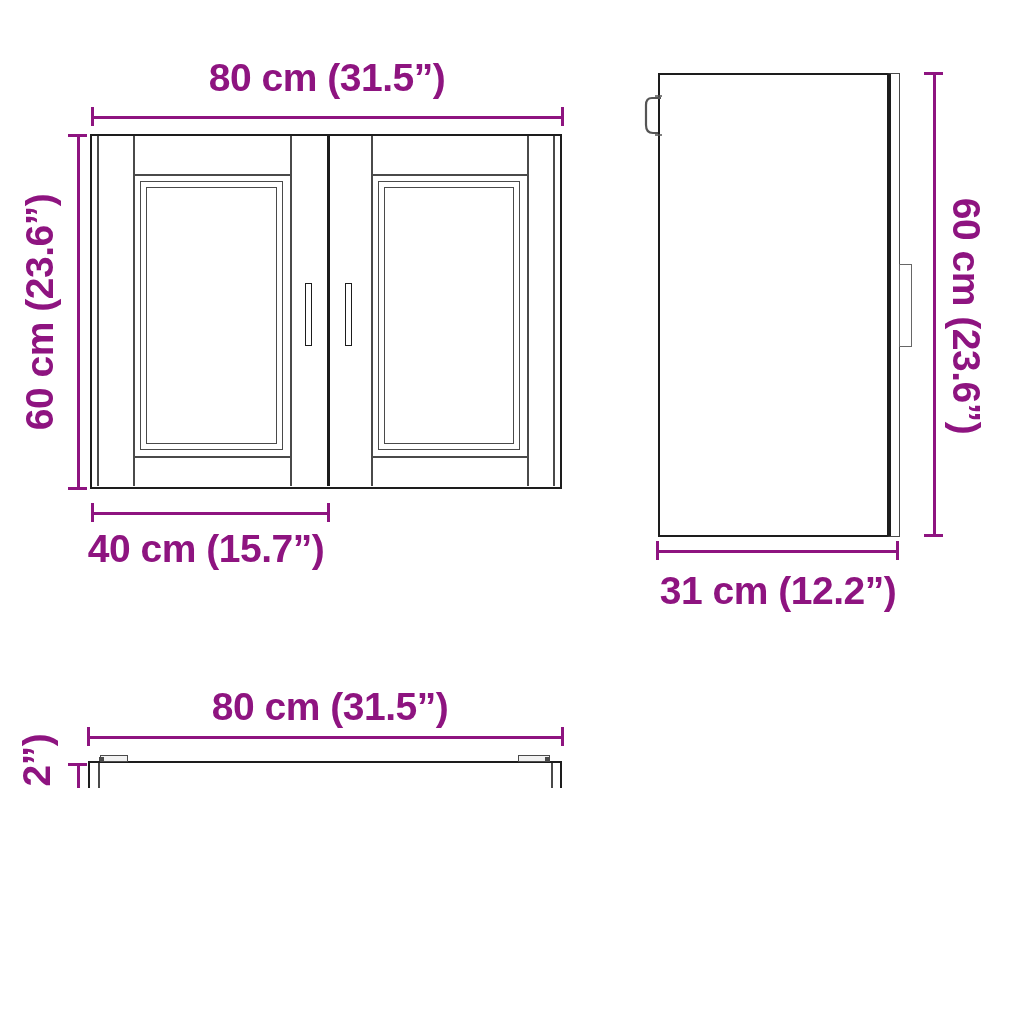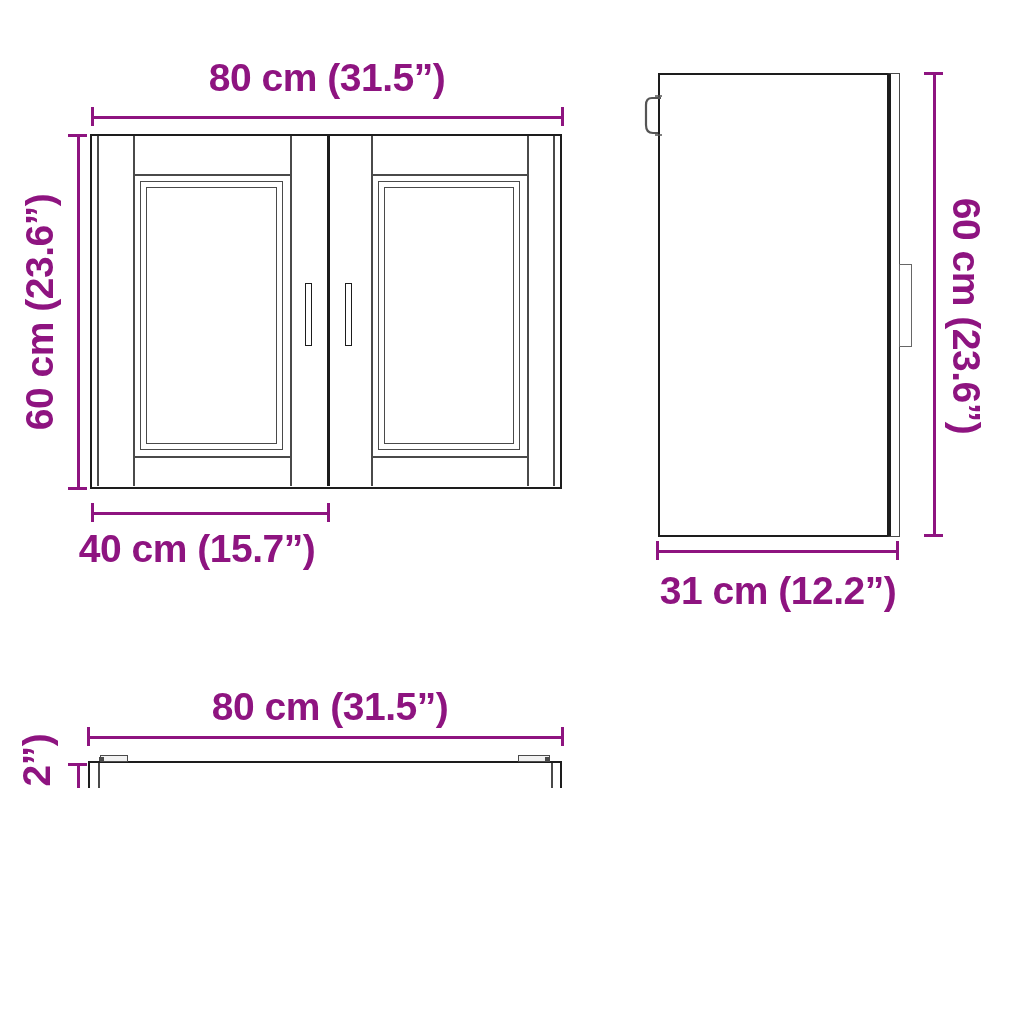--- a/index.html
+++ b/index.html
@@ -69,21 +69,21 @@
     <div class="lh" style="left:371px;top:456px;width:157px;"></div>
     <div class="panel" style="left:378px;top:181px;width:142px;height:269px;"></div>
     <div class="panel" style="left:384px;top:187px;width:130px;height:257px;"></div>
 
     <div class="rect thin" style="left:305px;top:283px;width:7px;height:63px;border-color:var(--ink);"></div>
     <div class="rect thin" style="left:345px;top:283px;width:7px;height:63px;border-color:var(--ink);"></div>
 
     <div class="dlh" style="left:92px;top:512px;width:237px;"></div>
     <div class="tkv" style="left:91px;top:503px;"></div>
     <div class="tkv" style="left:327px;top:503px;"></div>
-    <div class="dim-label" style="left:197px;top:549px;">40 cm (15.7”)</div>
+    <div class="dim-label" style="left:206px;top:549px;">40 cm (15.7”)</div>
   </section>
 
   <section>
     <div class="rect" style="left:658px;top:73px;width:231px;height:464px;"></div>
 
     <div class="rect thin" style="left:887px;top:73px;width:13px;height:464px;border-left:4px solid var(--ink);"></div>
 
     <div class="rect thin" style="left:899px;top:264px;width:13px;height:83px;border-color:#666;"></div>
 
     <svg style="position:absolute;left:641px;top:94px;" width="22" height="46" viewBox="0 0 22 46">

